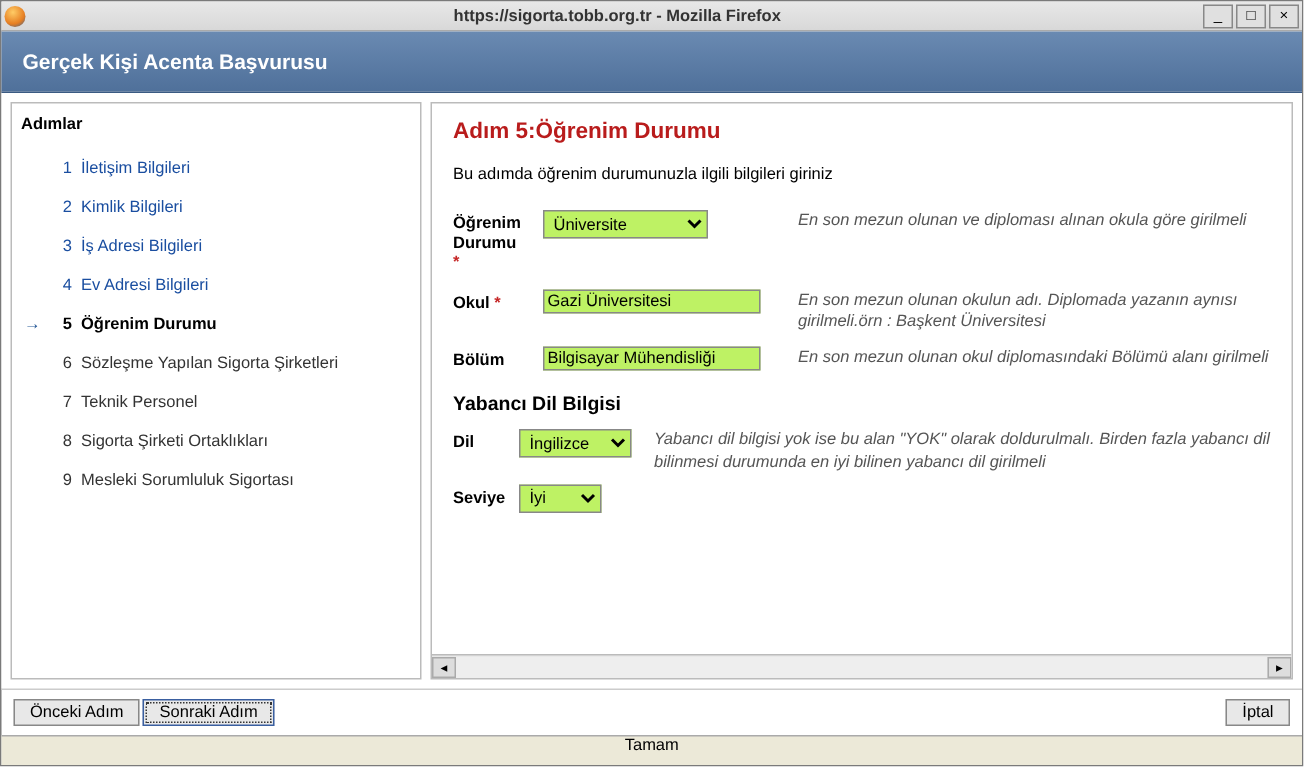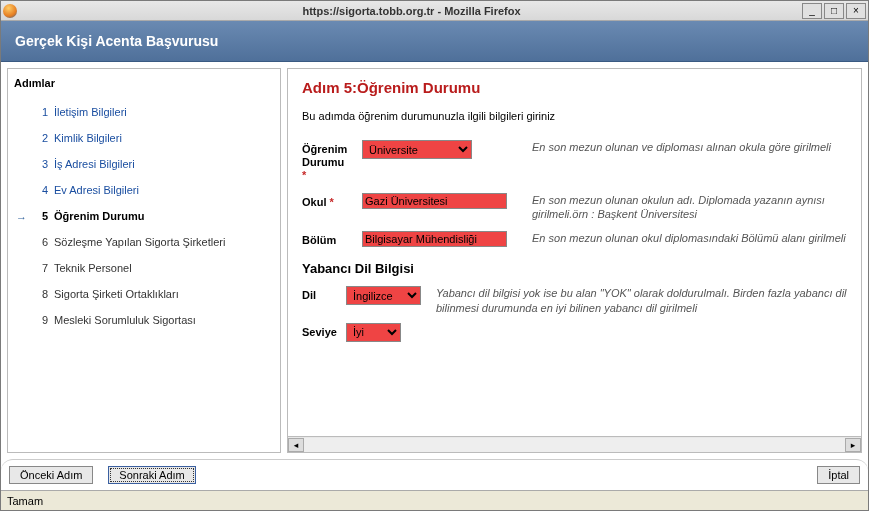--- a/index.html
+++ b/index.html
@@ -124,21 +124,21 @@
   color: #555;
   font-size: 11px;
   padding-left: 20px;
   line-height: 1.3;
 }
 input[type=text], select {
   border: 1px solid #888;
   font-size: 11px;
   padding: 1px 2px;
   font-family: inherit;
-  background: #ef4444;
+  background: #bef264;
 }
 select { height: 19px; }
 .section-h {
   font-size: 13px;
   font-weight: bold;
   margin: 14px 0 10px;
 }
 .lang-row {
   display: flex;
   align-items: flex-start;
@@ -172,23 +172,22 @@
   width: 16px; height: 14px;
   background: #ddd; border: 1px solid #aaa;
   display: flex; align-items: center; justify-content: center;
   font-size: 9px;
 }
 .hscroll .track { flex: 1; height: 14px; background: #eee; }
 .buttonbar {
   padding: 6px 8px;
   display: flex;
   align-items: center;
-  gap: 15px;
+  gap: 2px;
   border-top: 1px solid #ccc;
-  border-radius: 12px;
 }
 .buttonbar .spacer { flex: 1; }
 button.btn {
   font-family: inherit;
   font-size: 11px;
   padding: 2px 10px;
   border: 1px solid #888;
   background: #e8e8e8;
   cursor: pointer;
 }
@@ -198,20 +197,21 @@
   outline-offset: -3px;
 }
 .statusbar {
   height: 20px;
   border-top: 1px solid #aaa;
   background: #ece9d8;
   display: flex;
   align-items: center;
   font-size: 11px;
   padding: 0 6px;
+  flex-direction: column;
 }
 .statusbar .statleft { flex: 1; }
 .statusbar .statright {
   border: 1px solid #bbb;
   background: #f4f2e8;
   padding: 1px 6px;
   display: flex;
   align-items: center;
   gap: 4px;
   margin-top: 43px;

